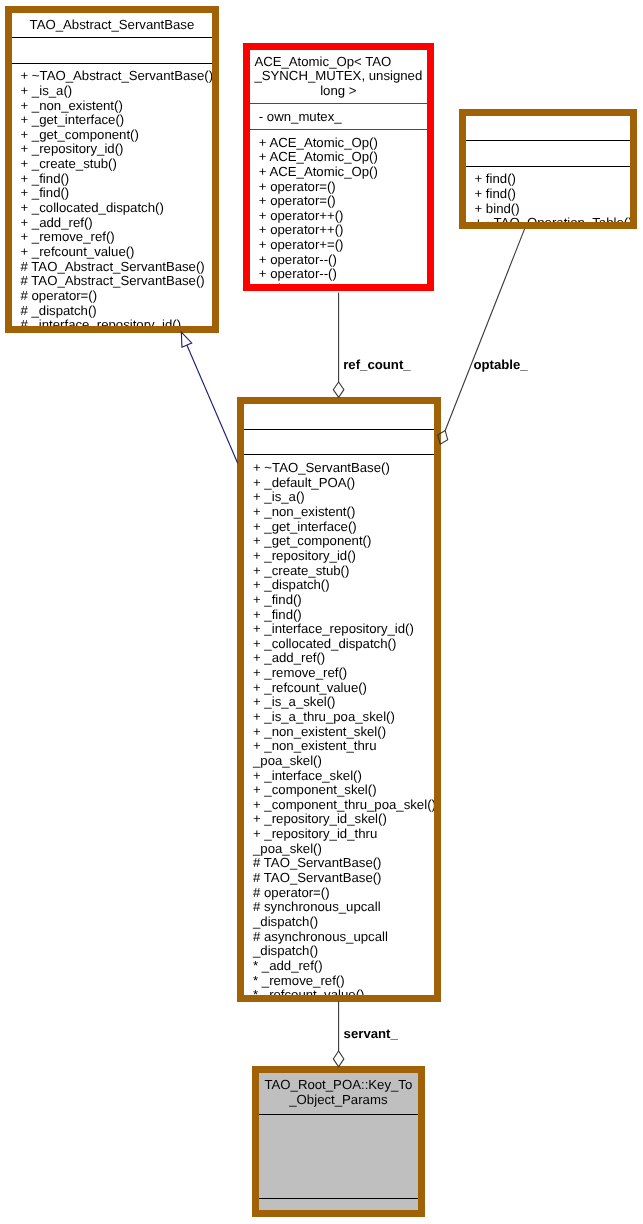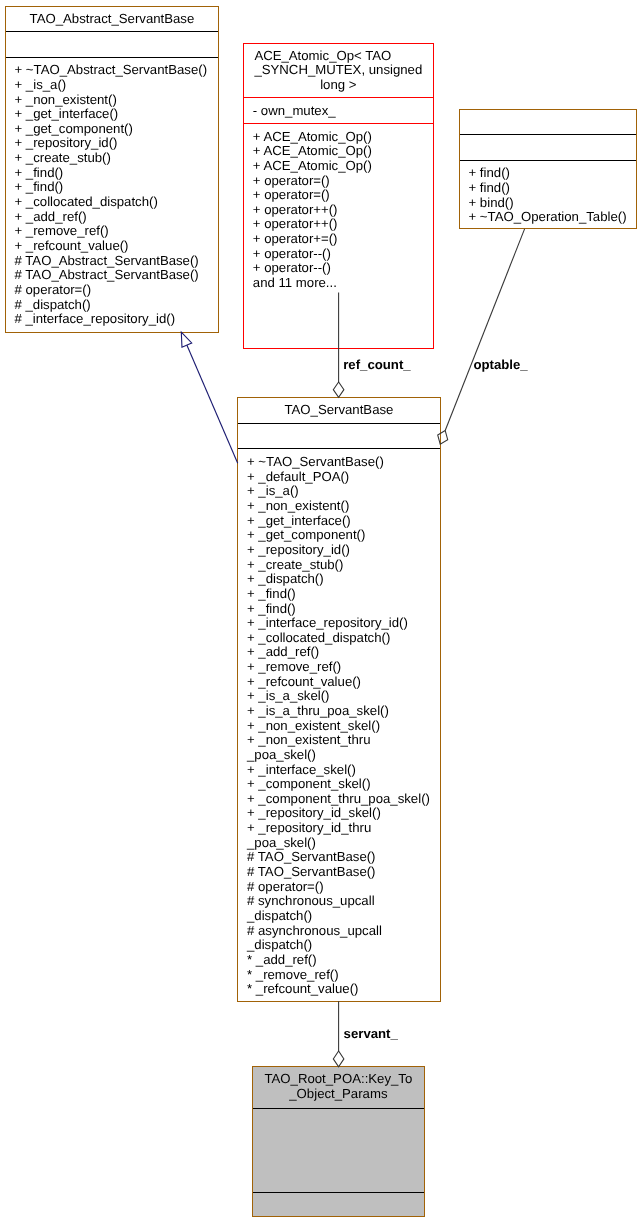--- a/index.html
+++ b/index.html
@@ -2,21 +2,21 @@
 <html><head>
 <meta charset="utf-8">
 <style>
   html,body{margin:0;padding:0;background:#ffffff;}
   *{-webkit-font-smoothing:antialiased;text-rendering:geometricPrecision;}
   body{width:643px;height:1224px;overflow:hidden;
        font-family:"Liberation Sans",sans-serif;font-size:13.2px;color:#000;}
   #diagram{position:relative;width:643px;height:1224px;}
   svg#edges{position:absolute;left:0;top:0;width:643px;height:1224px;z-index:5;pointer-events:none;}
   .node{position:absolute;z-index:1;box-sizing:border-box;background:#ffffff;
-        border:1px solid #a16207;}
+        border:7px solid #a16207;}
   .node.current{background:#bfbfbf;}
   .node.highlight{border-color:#ff0000;}
   .sec{position:absolute;left:0;right:0;box-sizing:border-box;overflow:hidden;}
   .rule{position:absolute;left:0;right:0;height:1px;background:#000000;}
   .node.highlight .rule{background:#ff0000;}
   .title{text-align:center;}
   .tline,.row{line-height:14.64px;white-space:pre;}
   .tline.shift-left{position:relative;left:-15.5px;}
   .row{padding-left:9px;}
   .elabel{position:absolute;white-space:pre;line-height:14.64px;font-size:13.2px;font-weight:bold;}
@@ -65,21 +65,21 @@
     <div class="row">+ _add_ref()</div>
     <div class="row">+ _remove_ref()</div>
     <div class="row">+ _refcount_value()</div>
     <div class="row"># TAO_Abstract_ServantBase()</div>
     <div class="row"># TAO_Abstract_ServantBase()</div>
     <div class="row"># operator=()</div>
     <div class="row"># _dispatch()</div>
     <div class="row"># _interface_repository_id()</div>
   </div>
 </div>
-<div class="node highlight" style="left:242.8px;top:42.8px;width:191.1px;height:306px;">
+<div class="node highlight" style="left:242.8px;top:42.8px;width:191.1px;height:248px;">
   <div class="sec title" style="top:0;height:53.3px;padding-top:4.9px">
     <div class="tline shift-left">ACE_Atomic_Op&lt; TAO</div>
     <div class="tline">_SYNCH_MUTEX, unsigned</div>
     <div class="tline">long &gt;</div>
   </div>
   <div class="rule" style="top:53.3px"></div>
   <div class="sec attrs" style="top:54.3px;height:25.0px;padding-top:5.6px">
     <div class="row">- own_mutex_</div>
   </div>
   <div class="rule" style="top:79.3px"></div>
@@ -103,23 +103,20 @@
   </div>
   <div class="rule" style="top:50.5px"></div>
   <div class="sec ops" style="top:51.5px;bottom:0;padding-top:5.4px">
     <div class="row">+ find()</div>
     <div class="row">+ find()</div>
     <div class="row">+ bind()</div>
     <div class="row">+ ~TAO_Operation_Table()</div>
   </div>
 </div>
 <div class="node" style="left:237.0px;top:397.0px;width:203.9px;height:604.8px;">
-  <div class="sec title" style="top:0;height:24.8px;padding-top:5.3px">
-    <div class="tline">TAO_ServantBase</div>
-  </div>
   <div class="rule" style="top:24.8px"></div>
   <div class="sec attrs" style="top:25.8px;height:24.2px;padding-top:0px">
   </div>
   <div class="rule" style="top:50.0px"></div>
   <div class="sec ops" style="top:51.0px;bottom:0;padding-top:6.1px">
     <div class="row">+ ~TAO_ServantBase()</div>
     <div class="row">+ _default_POA()</div>
     <div class="row">+ _is_a()</div>
     <div class="row">+ _non_existent()</div>
     <div class="row">+ _get_interface()</div>

